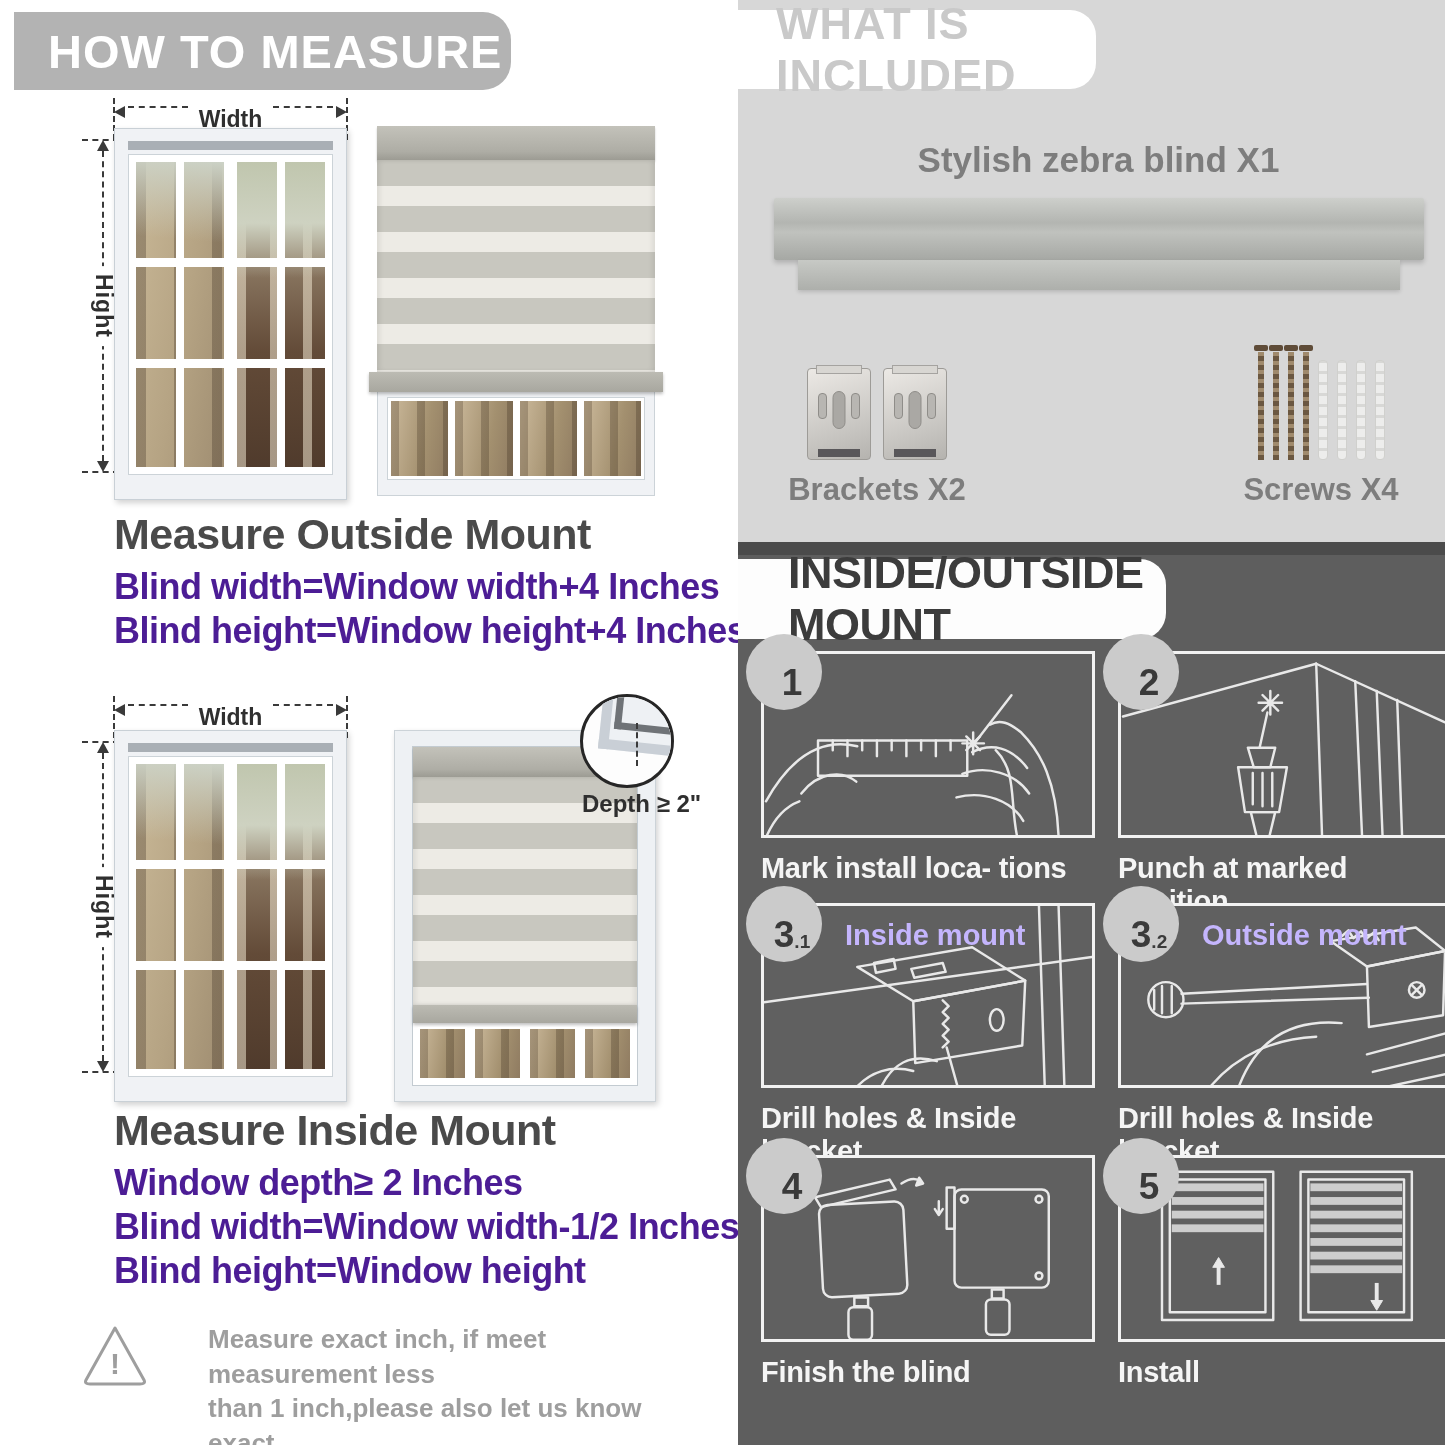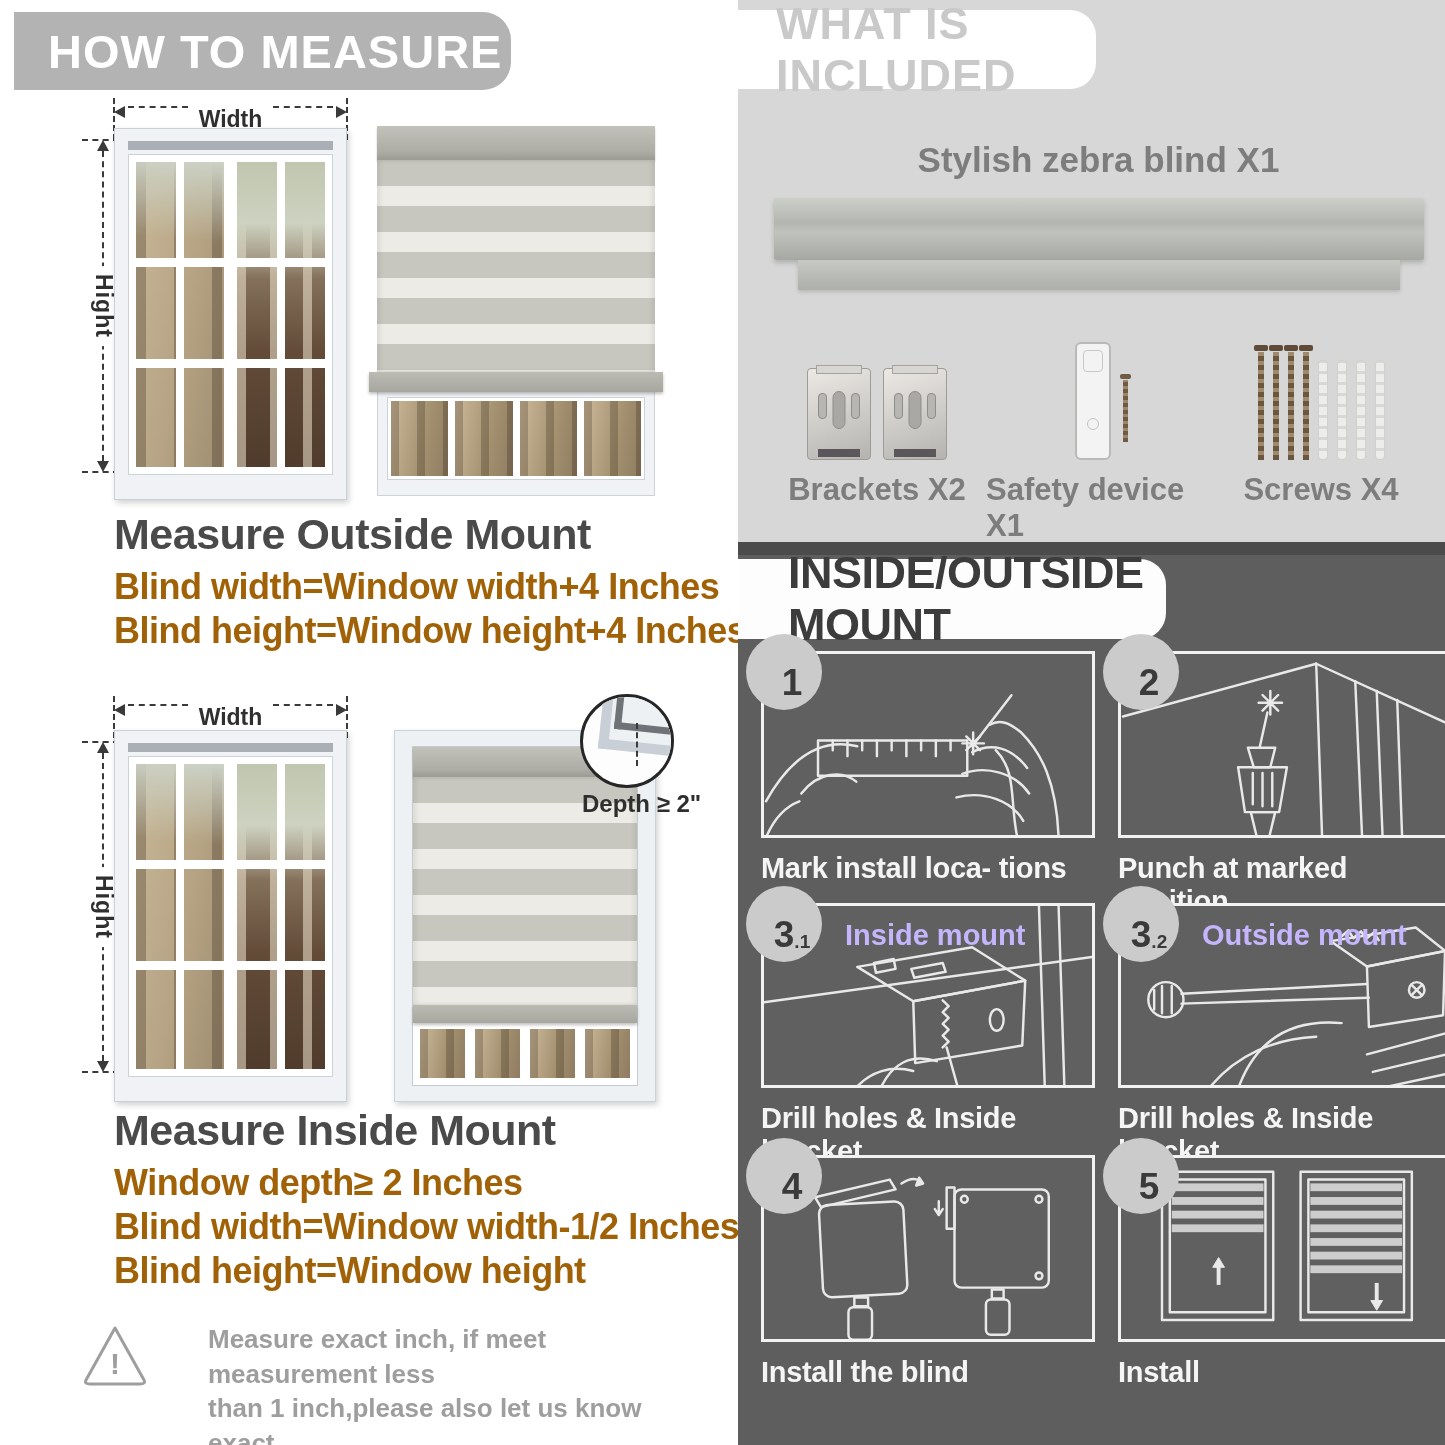--- a/index.html
+++ b/index.html
@@ -78,21 +78,21 @@
   .callout { position:absolute; width: 94px; height: 94px; border-radius: 50%;
      border: 3px solid #262626; background: #fdfdfd; overflow: hidden; z-index: 5; }
   .cc1 { position:absolute; left:20%; top:-8%; width:100%; height:72%; background:#eef1f4;
      border-left:10px solid #c9cfd6; border-bottom:10px solid #c9cfd6; transform: rotate(6deg); }
   .cc2 { position:absolute; left:38%; top:-10%; width:70%; height:50%;
      border-left:7px solid #6f7377; border-bottom:7px solid #6f7377; transform: rotate(6deg); }
   .cc3 { position:absolute; left:60%; top:30%; height:48%; width:0; border-left:2px dashed #3a3a3a; }
   .depth-lbl { position:absolute; font-size:24px; font-weight:700; color:#2f2f2f; white-space:nowrap; z-index:6; }
 
   .h-measure { position:absolute; font-size:43px; font-weight:700; color:#4a4a4a; letter-spacing:-0.5px; }
-  .sub-line  { position:absolute; font-size:36px; font-weight:700; color:#a16207; letter-spacing:-0.5px; }
+  .sub-line  { position:absolute; font-size:36px; font-weight:700; color:#4c1d95; letter-spacing:-0.5px; }
 
   .warn-wrap { position:absolute; display:flex; align-items:flex-start; }
   .warn-tri  { position:relative; width:70px; height:66px; flex:0 0 auto; }
   .warn-text { font-size:26px; font-weight:600; color:#9e9e9e; line-height:1.33; margin-left:58px; }
 
   
   .included { position:absolute; left:724px; top:0; width:721px; height:628px; background:#d7d7d7; }
   .wii-bar { position:absolute; left:0; top:10px; width:358px; height:79px; background:#ffffff;
      border-radius:0 26px 26px 0; display:flex; align-items:center; padding-left:38px; }
   .wii-bar .t { font-size:45px; font-weight:800; color:#c9c9c9; letter-spacing:1px; }
@@ -291,27 +291,20 @@
           </div>
         <div class="bracket">
             <div class="br-slot"></div>
             <span class="br-s1"></span>
             <span class="br-s2"></span>
           </div>
       </div>
       <div class="ilabel">Brackets X2</div>
     </div>
 
-    <div class="item" style="left:248px;">
-      <div class="art">
-        <div class="safety"></div>
-        <div class="mini-screw"></div>
-      </div>
-      <div class="ilabel">Safety device X1</div>
-    </div>
 
     <div class="item" style="left:468px;">
       <div class="art">
         <div class="screwrow">
           <span class="screw"></span>
             <span class="screw"></span>
           <span class="screw"></span>
             <span class="screw"></span>
           <span class="anchor"></span>
             <span class="anchor"></span>
@@ -446,21 +439,21 @@
             <rect x="194" y="32" width="96" height="100" rx="7"></rect>
             <circle cx="204" cy="42" r="3.5"></circle>
               <circle cx="280" cy="42" r="3.5"></circle>
               <circle cx="280" cy="120" r="3.5"></circle>
             <path d="M178,44 v14 M178,58 l-4,-6 M178,58 l4,-6"></path>
             <rect x="232" y="134" width="12" height="9"></rect>
             <rect x="226" y="144" width="24" height="36" rx="5"></rect>
           </g>
         </svg>
       </div>
-      <div class="caption">Install the blind</div>
+      <div class="caption">Finish the blind</div>
       <div class="badge">
           <span class="n">4</span>
           <span class="ns"></span>
         </div>
     </div>
 
     <div class="step" style="left:380px; top:613px; width:332px;">
       <div class="panel" style="height:187px;">
         <svg viewBox="0 0 334 187">
           <g fill="none" stroke="#e9e9e9" stroke-width="2.5" stroke-linecap="round" stroke-linejoin="round">

